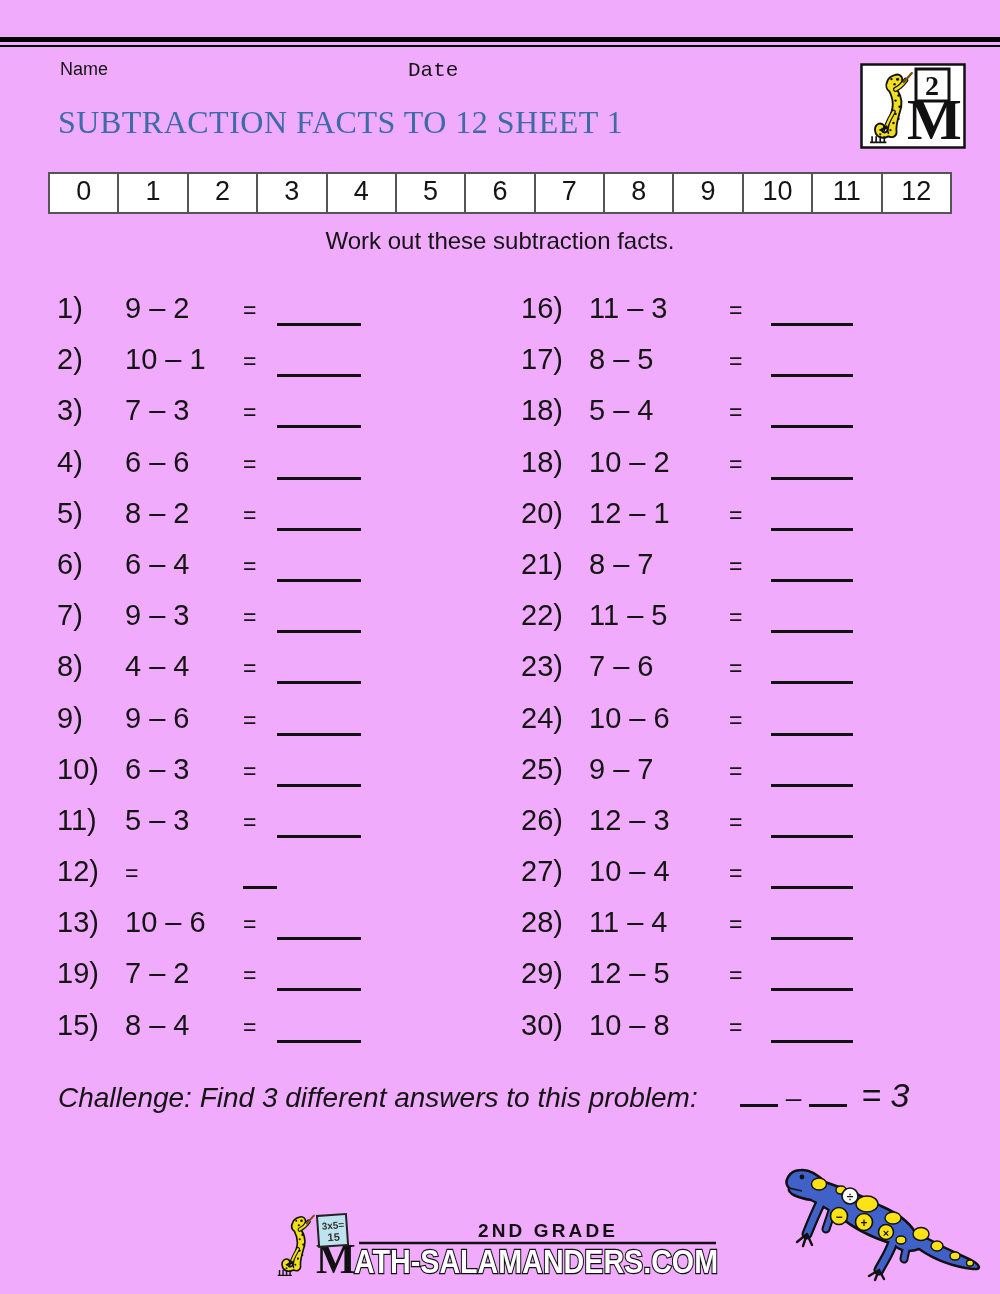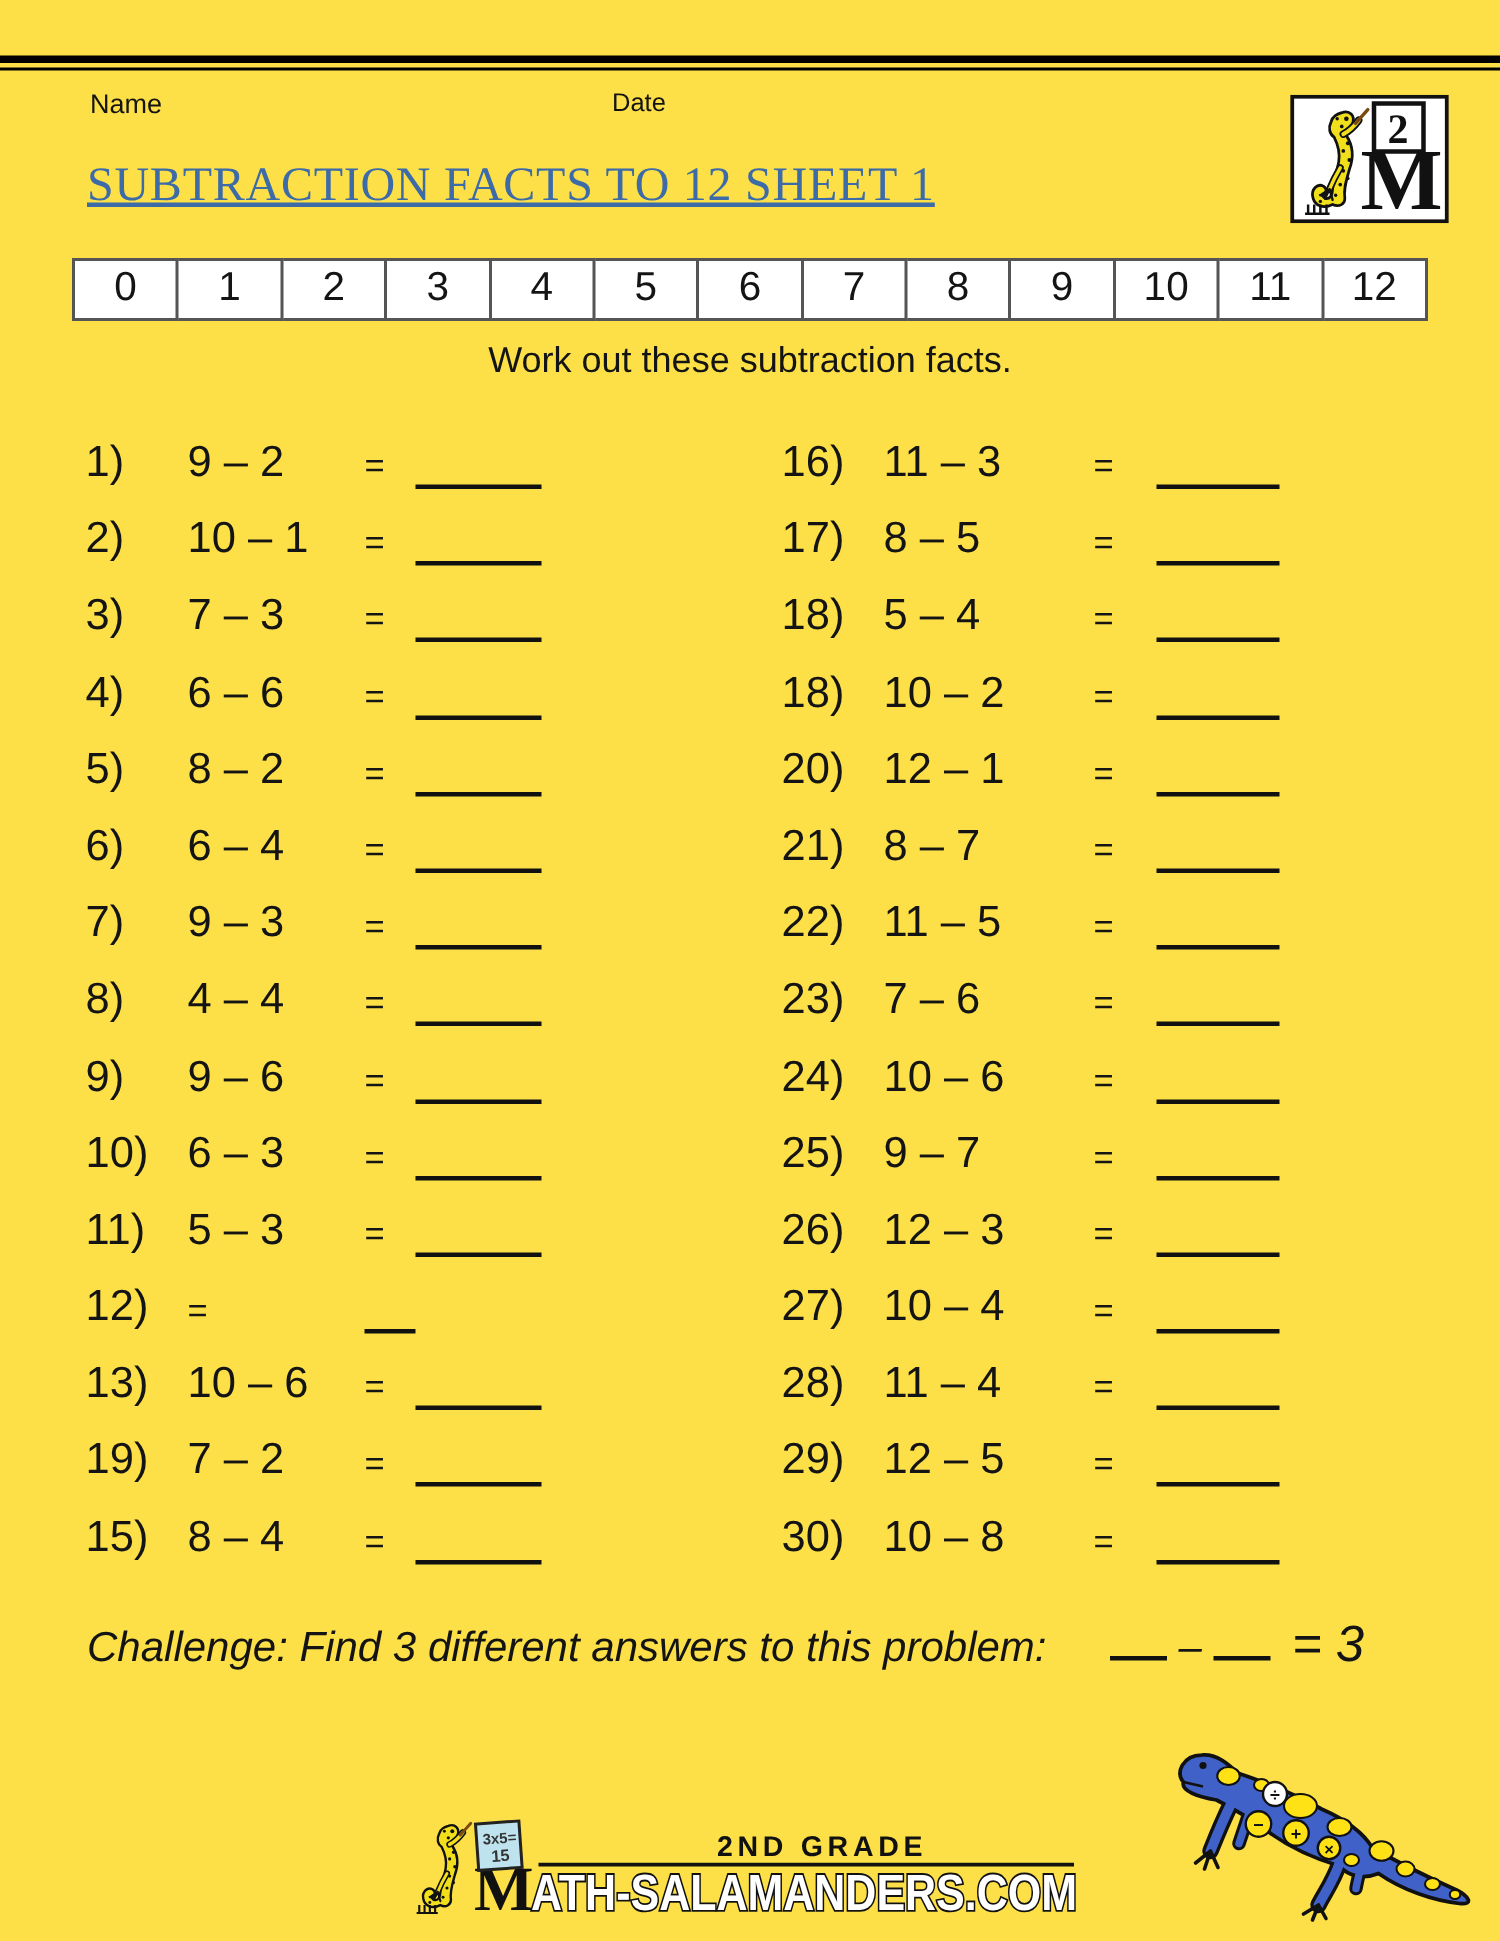--- a/index.html
+++ b/index.html
@@ -1,31 +1,31 @@
 <!DOCTYPE html>
 <html><head>
 <meta charset="utf-8">
 <style>
   html,body { margin:0; padding:0; background:#ffffff; }
   .page {
-    position:relative; width:1000px; height:1294px; background:#fde047;
+    position:relative; width:1000px; height:1294px; background:#f0abfc;
     font-family:"Liberation Sans", sans-serif; color:#141414; overflow:hidden;
   }
   .top-rule-thick { position:absolute; left:0; top:37px; width:1000px; height:5px; background:#000; }
   .top-rule-thin  { position:absolute; left:0; top:45px; width:1000px; height:2px; background:#000; }
 
   .name-label { position:absolute; left:60px;  top:59px; font-size:18px; }
-  .date-label { position:absolute; left:408px; top:59px; font-size:17px; }
+  .date-label { position:absolute; left:408px; top:59px; font-size:21px;font-family:Liberation Mono, monospace; }
 
   .corner-logo { position:absolute; left:860px; top:63px; width:106px; height:86px; }
 
   .sheet-title {
     position:absolute; left:58px; top:104px; margin:0;
     font-family:"Liberation Serif", serif; font-weight:normal;
-    font-size:32px; line-height:37px; color:#3c6ba8; letter-spacing:0.5px;text-decoration:underline;
+    font-size:32px; line-height:37px; color:#3c6ba8; letter-spacing:0.5px;
   }
 
   table.number-line {
     position:absolute; left:48px; top:172px; width:904px;
     border-collapse:collapse; table-layout:fixed;
   }
   table.number-line td {
     border:2px solid #555; text-align:center;
     font-size:27px; padding:2px 0 5px 0; background:#fff;
   }

